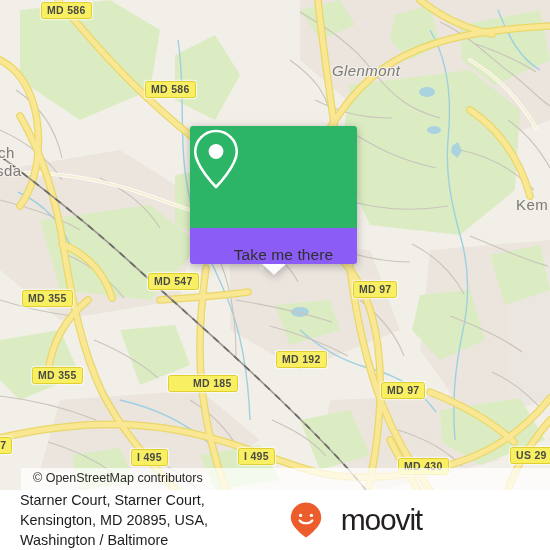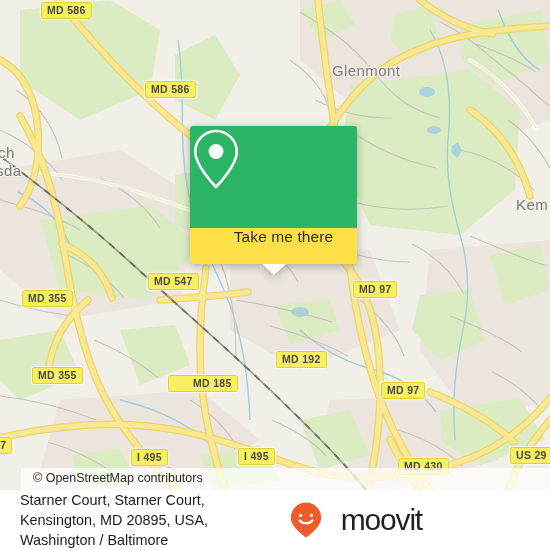--- a/index.html
+++ b/index.html
@@ -70,24 +70,24 @@
     border-radius: 3px;
     filter: drop-shadow(0 2px 4px rgba(0,0,0,.28));
   }
   #callout-top {
     background: #2cb566;
     height: 102px;
     border-radius: 3px 3px 0 0;
     display: flex; align-items: center; justify-content: center;
   }
   #callout-bottom {
-    background: #fde047;
+    background: #8b5cf6;
     height: 36px;
     border-radius: 0 0 3px 3px;
-    display: flex; align-items: flex-start; justify-content: center;
+    display: flex; align-items: flex-end; justify-content: center;
     position: relative;
     padding-left: 20px;
   }
   #callout-label {
     color: #2f2f2f;
     font-size: 15.5px;
     letter-spacing: .1px;
   }
   #callout-tail {
     position: absolute;
@@ -290,21 +290,21 @@
           <path d="M0,156 C40,186 86,222 130,262 C176,304 222,344 266,386 C306,424 340,458 366,490"></path>
         </g>
         <g stroke="#6e6b67" fill="none" stroke-width="1.7" stroke-dasharray="7 7">
           <path d="M0,156 C40,186 86,222 130,262 C176,304 222,344 266,386 C306,424 340,458 366,490"></path>
         </g>
 
       </g>
     </svg>
 
     <div>
-      <div class="osm-label" style="left:332px; top:62px;">Glenmont</div>
+      <div class="osm-label" style="left:332px; top:62px;font-style:italic;">Glenmont</div>
       <div class="osm-label" style="left:516px; top:196px;text-align:right;">Kem</div>
       <div class="osm-label" style="left:521px; top:214px;margin-left:40px;">Mill</div>
       <div class="osm-label" style="left:-2px; top:144px;">ch</div>
       <div class="osm-label" style="left:-4px; top:162px;">sda</div>
     </div>
 
     <div>
       <div class="shield" style="left:41px;  top:2px;">MD 586</div>
       <div class="shield" style="left:145px; top:81px;">MD 586</div>
       <div class="shield" style="left:22px;  top:290px;">MD 355</div>

